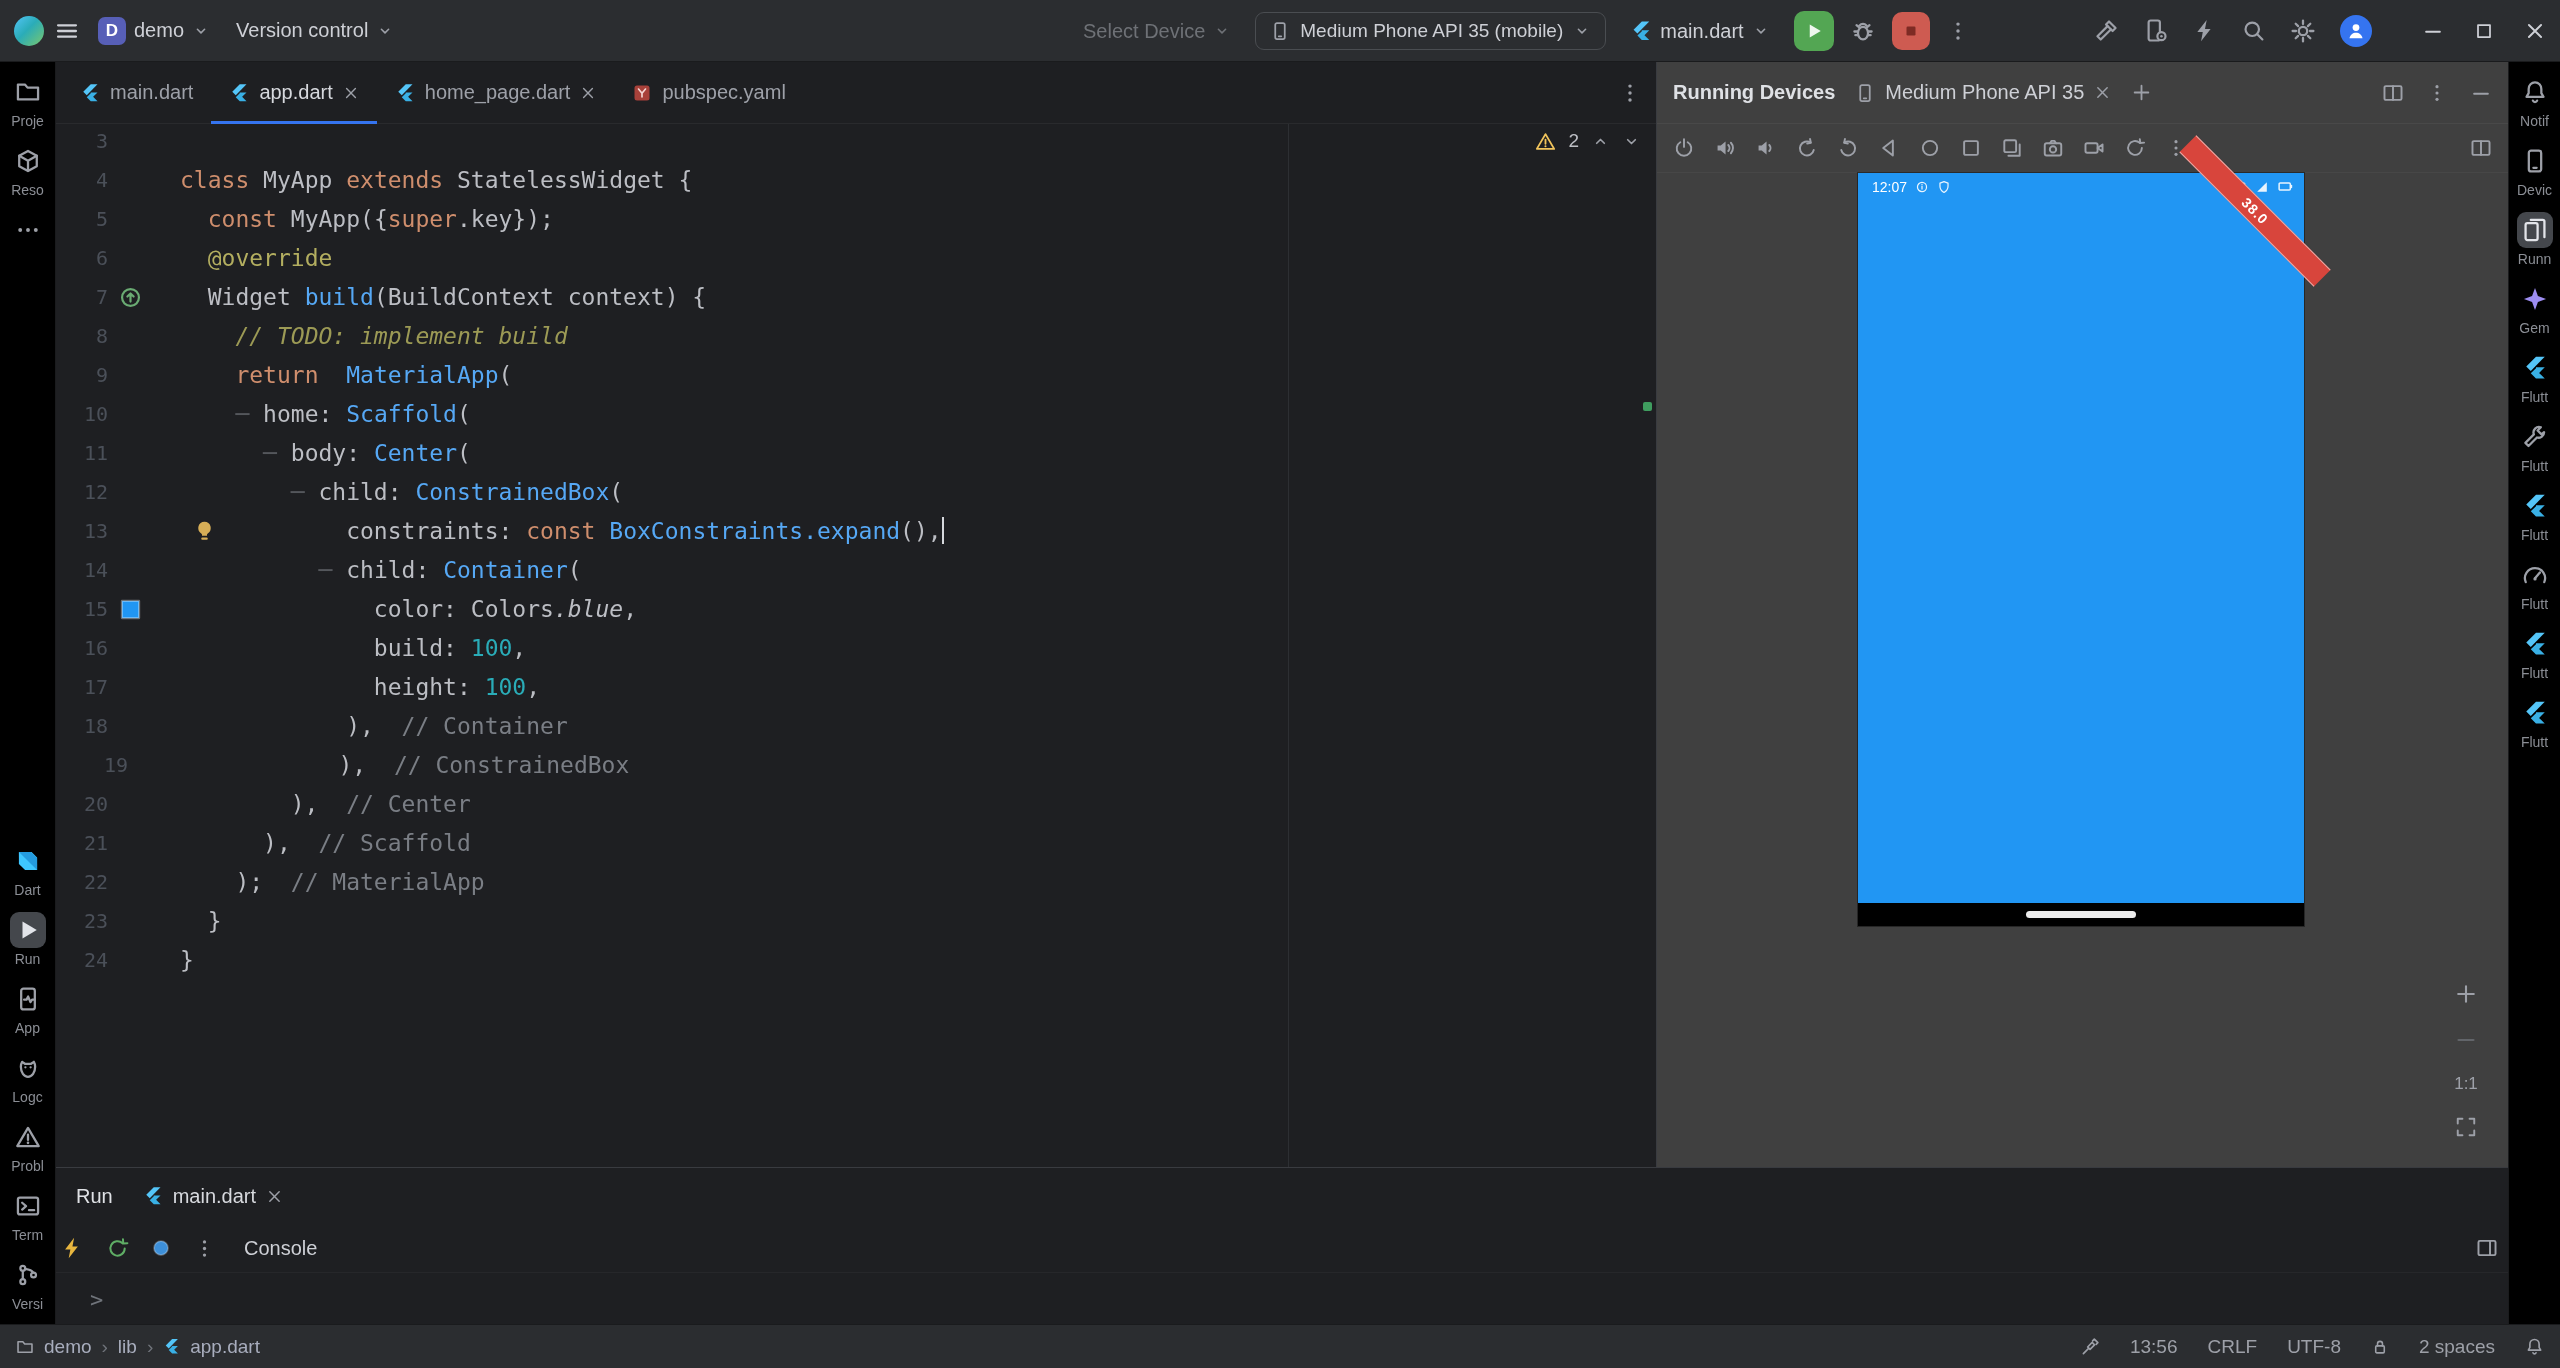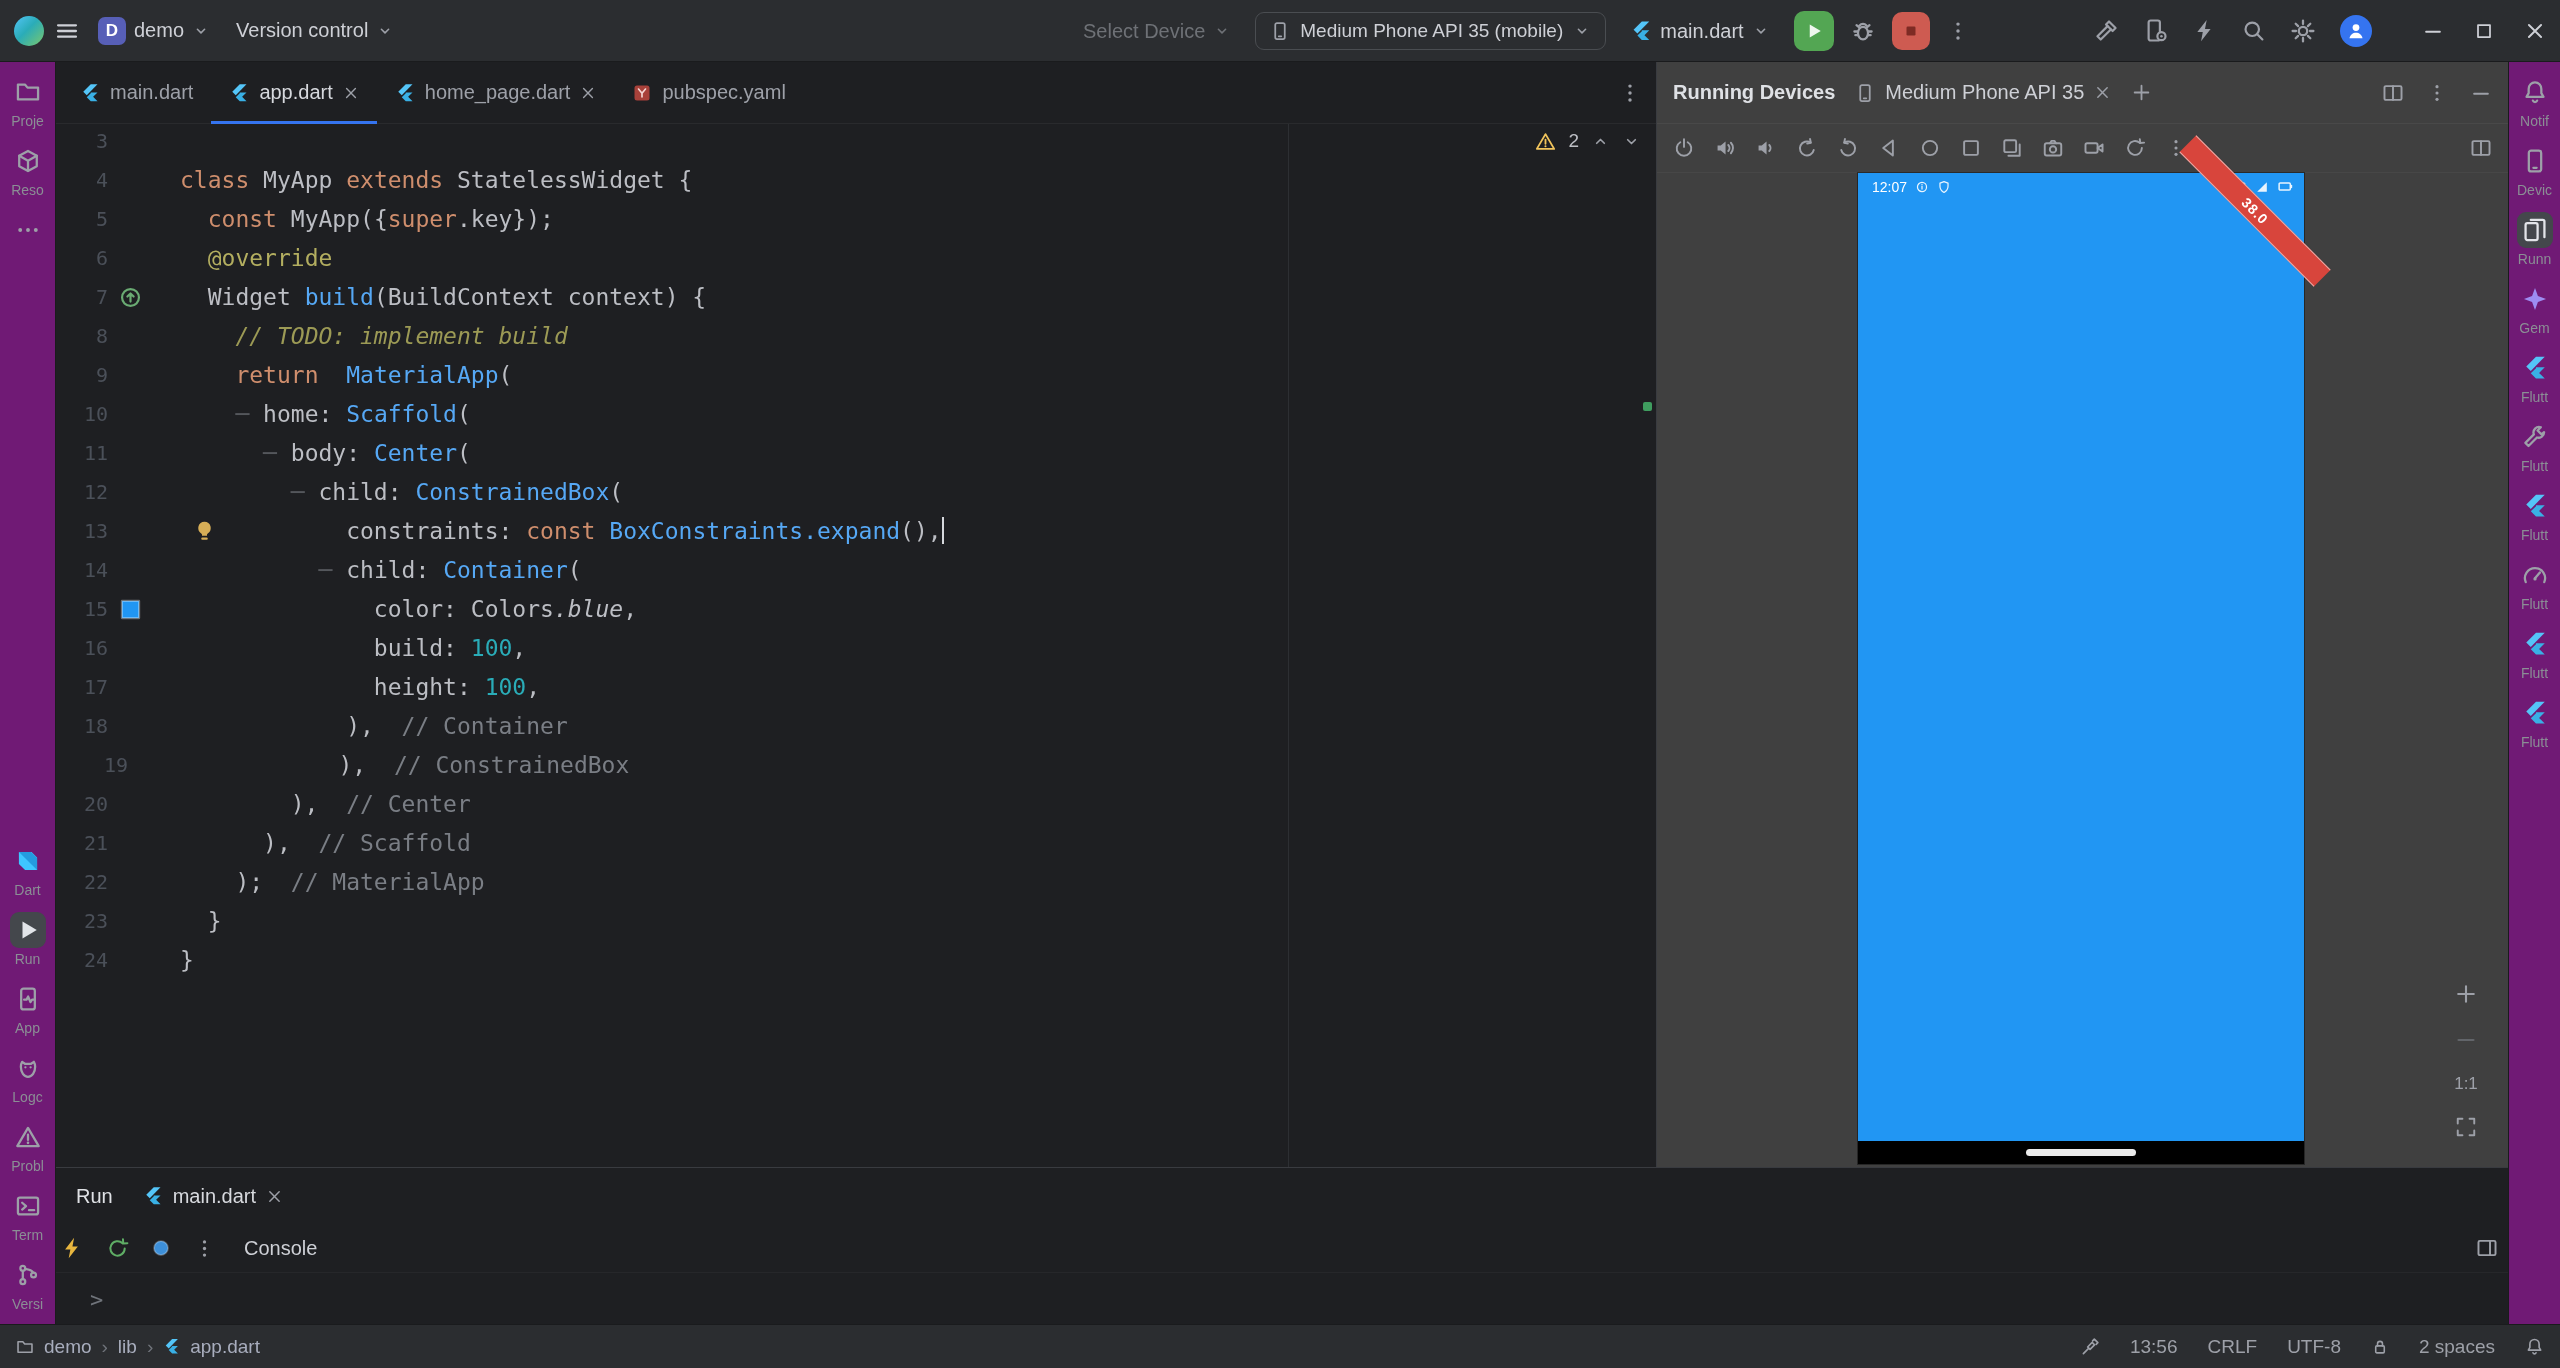--- a/index.html
+++ b/index.html
@@ -23,21 +23,21 @@
   .tb-center{position:absolute;left:1075px;top:0;height:62px;display:flex;align-items:center;gap:16px}
   .devchip{display:flex;align-items:center;gap:10px;border:1px solid #4a4d51;border-radius:9px;
            padding:7px 14px;font-size:19px;color:#ced0d6;background:#2b2d30}
   .runbtn{width:40px;height:40px;border-radius:10px;background:#53a653;display:grid;place-items:center;color:#eef7ee}
   .stopbtn{width:38px;height:38px;border-radius:10px;background:#ce5b51;display:grid;place-items:center;color:#7e2b24}
   .tb-right{margin-left:auto;display:flex;align-items:center;gap:24px;color:#9da0a8}
   .avatar{width:32px;height:32px;border-radius:50%;background:#3574f0;color:#fff;display:grid;place-items:center}
   .winbtns{display:flex;align-items:center;gap:30px;margin-left:26px;color:#ced0d6}
 
   
-  .rail{position:absolute;top:62px;bottom:44px;background:#701a75;display:flex;flex-direction:column;
+  .rail{position:absolute;top:62px;bottom:44px;background:#000000;display:flex;flex-direction:column;
         align-items:center;padding:8px 0;box-sizing:border-box;gap:6px}
   .rail-left{left:0;width:56px;border-right:1px solid #1a1b1d}
   .rail-right{right:0;width:52px;border-left:1px solid #1a1b1d}
   .rail-item{display:flex;flex-direction:column;align-items:center;gap:3px;width:100%;padding:4px 0;color:#9da0a8}
   .rail-ic{width:36px;height:36px;padding:5px;box-sizing:border-box;border-radius:9px;display:grid;place-items:center}
   .rail-ic svg{width:100%;height:100%}
   .rail-item.active .rail-ic{background:#44474c;color:#e2e4e9}
   .rail-lbl{font-size:14px;color:#8b8e95;max-width:52px;overflow:hidden;white-space:nowrap}
   .rail-bottom{margin-top:auto;display:flex;flex-direction:column;align-items:center;gap:6px;width:100%}
 
@@ -68,21 +68,21 @@
   
   .right-panel{position:absolute;left:1656px;top:62px;width:852px;bottom:201px;background:#404040;
                border-left:1px solid #393b40;box-sizing:border-box}
   .rd-header{height:62px;display:flex;align-items:center;gap:20px;padding:0 16px;box-sizing:border-box;
              border-bottom:1px solid rgba(255,255,255,.05);font-size:20px}
   .rd-title{color:#dfe1e5;font-weight:700}
   .rd-tab{display:flex;align-items:center;gap:10px;color:#ced0d6}
   .rd-icons{margin-left:auto;display:flex;align-items:center;gap:22px;color:#9da0a8}
   .rd-toolbar{height:49px;display:flex;align-items:center;gap:19px;padding:0 16px;box-sizing:border-box;
               border-bottom:1px solid rgba(255,255,255,.04);color:#9da0a8}
-  .phone{position:absolute;left:201px;top:111px;width:446px;height:991px;background:#2196f3;outline:1px solid rgba(0,0,0,.4)}
+  .phone{position:absolute;left:201px;top:111px;width:446px;height:753px;background:#2196f3;outline:1px solid rgba(0,0,0,.4)}
   .phone-status{position:absolute;top:5px;left:14px;right:10px;display:fl
   ex;}
   .phone-status{display:flex;align-items:center;gap:8px;color:#fff;font-size:14px}
   .phone-status .ic{opacity:.9}
   .navbar{position:absolute;left:0;right:0;bottom:0;height:23px;background:#000;display:grid;place-items:center}
   .navpill{width:110px;height:7px;border-radius:4px;background:#fff;opacity:.92}
   .ribbon{position:absolute;top:26px;right:-46px;width:190px;transform:rotate(45deg);background:#d8453c;
           color:#fff;text-align:center;font-size:14px;font-weight:700;padding:3px 0;letter-spacing:1px;
           border-top:1px solid rgba(255,255,255,.55);border-bottom:1px solid rgba(255,255,255,.55)}
   .zoombar{position:absolute;right:30px;top:920px;display:flex;flex-direction:column;align-items:center;

